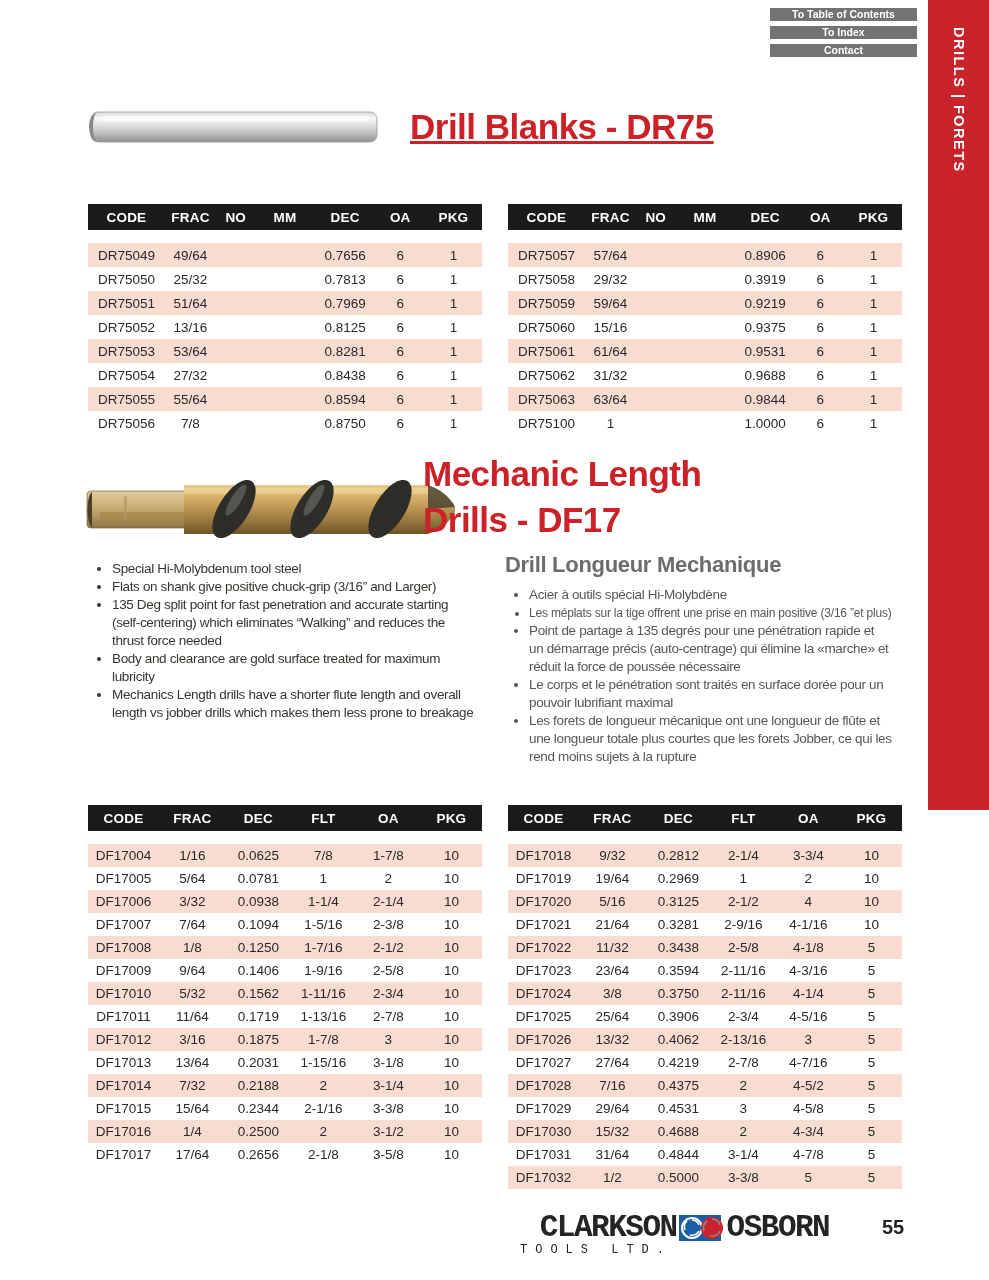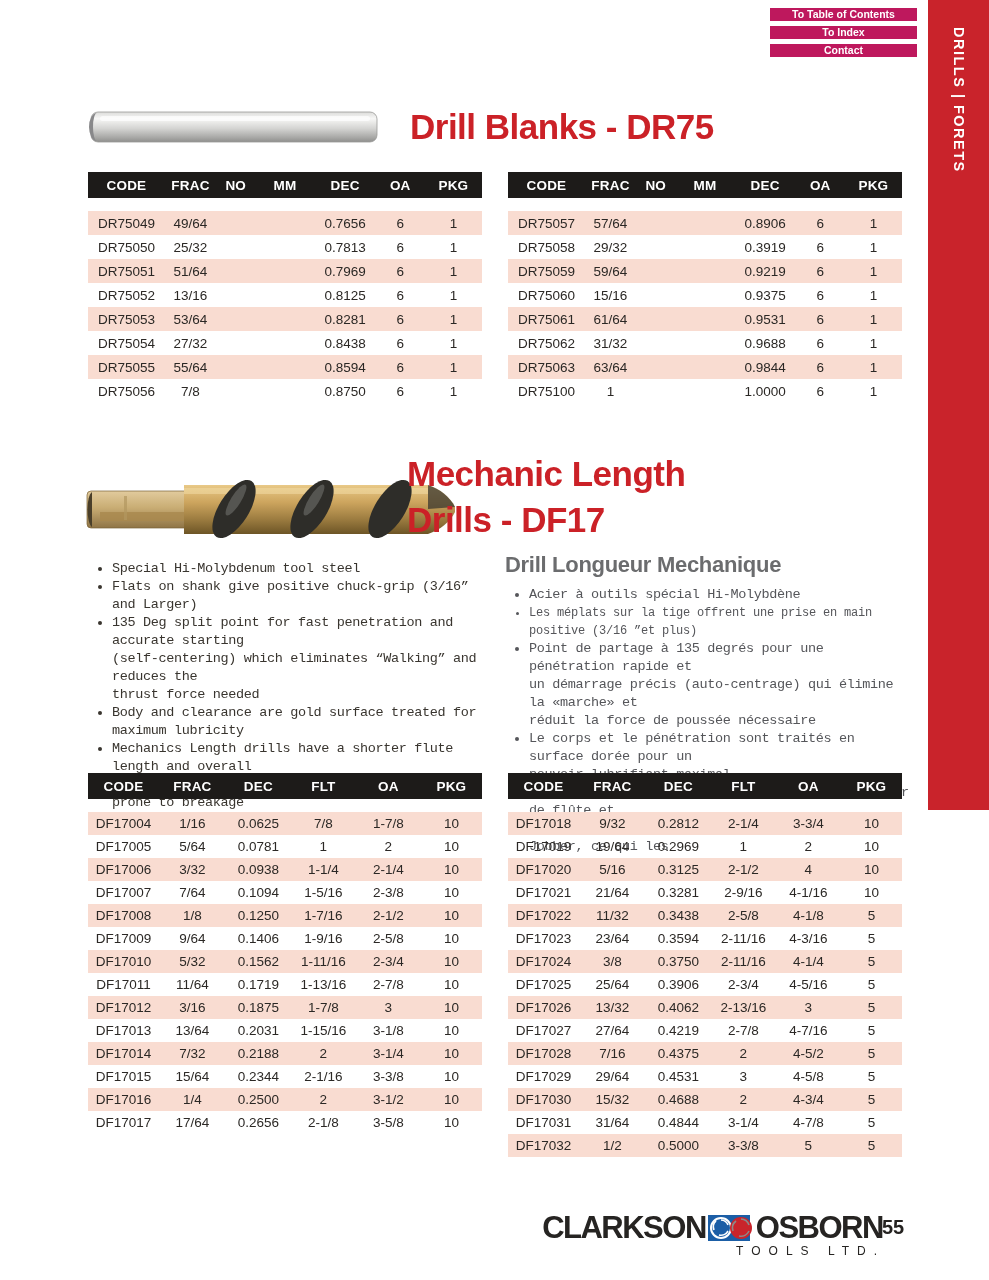--- a/index.html
+++ b/index.html
@@ -1,41 +1,41 @@
 <!DOCTYPE html>
 <html><head>
 <meta charset="utf-8">
 <style>
   html,body{margin:0;padding:0;background:#888;}
   .page{position:relative;width:989px;height:1280px;background:#ffffff;overflow:hidden;
         font-family:"Liberation Sans", sans-serif;margin:0 auto;}
 
   
   .nav-buttons{position:absolute;left:770px;top:8px;width:147px;}
-  .nav-btn{height:13px;background:#be185d;color:#fff;font-size:10.5px;font-weight:bold;
+  .nav-btn{height:13px;background:#737373;color:#fff;font-size:10.5px;font-weight:bold;
            text-align:center;line-height:13px;margin-bottom:5px;cursor:pointer;}
 
   
   .side-tab{position:absolute;left:928px;top:0;width:61px;height:810px;background:#c9232b;}
   .side-tab-label{position:absolute;top:27px;left:50%;transform:translateX(-50%);
                   writing-mode:vertical-rl;color:#fff;font-weight:bold;font-size:14.5px;
                   letter-spacing:1.5px;white-space:nowrap;}
 
   
   .rod-img{position:absolute;left:88px;top:106px;width:292px;height:42px;}
   .drill-img{position:absolute;left:84px;top:476px;width:376px;height:68px;}
 
   
   .title-dr{position:absolute;left:410px;top:107px;font-size:35px;font-weight:bold;
-            color:#cb2127;letter-spacing:-0.5px;}
-  .title-df{position:absolute;left:407px;top:451px;font-size:35px;font-weight:bold;
+            color:#cb2127;letter-spacing:-0.5px;text-decoration:underline;}
+  .title-df{position:absolute;left:423px;top:451px;font-size:35px;font-weight:bold;
             color:#cb2127;line-height:46px;letter-spacing:-0.5px;}
 
   
-  .tbl{position:absolute;width:394px;}
+  .tbl{position:absolute;width:394px;margin-top:32px;}
   .thead{display:flex;align-items:center;height:26px;background:#1d1b19;margin-bottom:13px;}
   .thead .td{color:#fff;font-weight:bold;font-size:13.5px;letter-spacing:.2px;}
   .tr{display:flex;align-items:center;height:23px;}
   .dr .tr{height:24px;}
   .stripe{background:#f9dcd1;}
   .td{text-align:center;font-size:13.5px;color:#2b2825;}
   .dr .td:nth-child(1){width:19.5%}
   .dr .td:nth-child(2){width:13%}
   .dr .td:nth-child(3){width:10%}
   .dr .td:nth-child(4){width:15%}
@@ -52,26 +52,26 @@
   .tbl-dr-right{left:508px;top:172px;}
   .tbl-df-left{left:88px;top:773px;}
   .tbl-df-right{left:508px;top:773px;}
 
   
   .en-col{position:absolute;left:88px;top:552px;width:398px;}
   .fr-col{position:absolute;left:505px;top:552px;width:406px;}
   .col-heading-en{font-size:23px;font-weight:bold;color:#221f1e;letter-spacing:-0.3px;}
   .col-heading-fr{font-size:22px;font-weight:bold;color:#6b6c6e;letter-spacing:-0.3px;}
   ul.bullets{margin:8px 0 0 0;padding-left:24px;list-style:disc;}
-  .bullets li{white-space:pre-line;font-size:13.5px;line-height:18px;letter-spacing:-0.35px;color:#39352f;font-family:Liberation Mono, monospace;}
+  .bullets li{white-space:pre-line;font-size:13.5px;line-height:18px;letter-spacing:-0.35px;color:#39352f;}
   .fr-col .bullets li{color:#55565a;}
   .fr-col .bullets li:nth-child(2){font-size:12px;letter-spacing:-0.2px;}
 
   
-  .footer-brand{position:absolute;left:540px;top:1210px;width:345px;text-align:right;}
+  .footer-brand{position:absolute;left:512px;top:1210px;width:345px;text-align:left;font-family:Liberation Mono, monospace;}
   .brand-row{display:flex;align-items:center;justify-content:center;}
   .brand-name{font-size:31px;font-weight:bold;color:#262422;letter-spacing:-1.5px;}
   .brand-logo{margin:0 2px;}
   .brand-sub{font-size:12px;color:#262422;letter-spacing:8px;margin-top:-2px;padding-left:8px;}
   .page-number{position:absolute;left:882px;top:1216px;font-size:20px;font-weight:bold;color:#242220;}
 </style>
 </head>
 <body>
 
 <div class="page">

